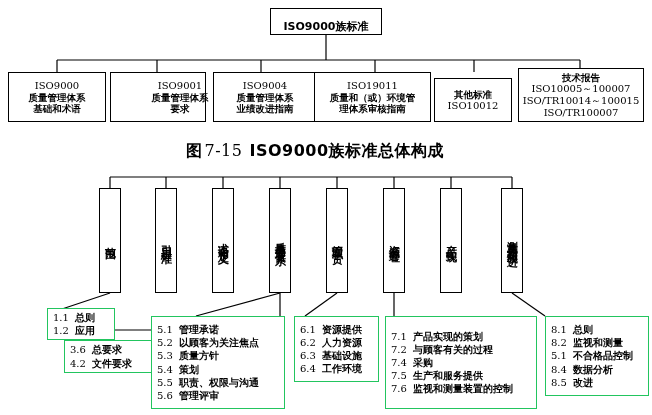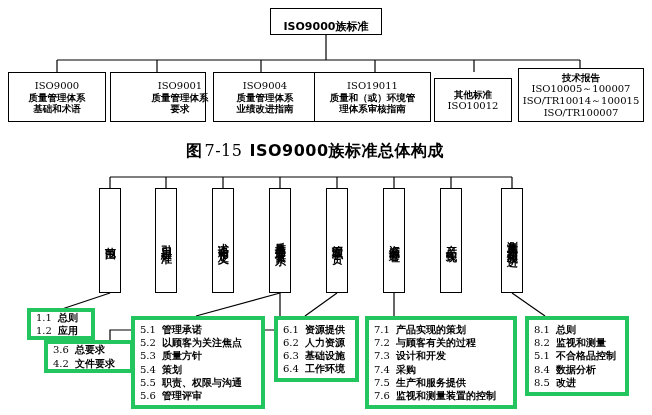--- a/index.html
+++ b/index.html
@@ -64,28 +64,29 @@
     font-size:11px;
     font-weight:bold;
     letter-spacing:2.5px;
     white-space:nowrap;
     line-height:1;
   }
 
   
   .lbox{
     position:absolute;
-    border:4px solid #22c55e;
+    border:1px solid #22c55e;
     background:#fff;
     box-sizing:border-box;
     padding:3px 5px 3px 5px;
     z-index:3;
     display:flex;
     flex-direction:column;
     justify-content:center;
+    margin-left:20px;
   }
   .lbox .row{
     display:flex;
     align-items:baseline;
     white-space:nowrap;
     line-height:1.32;
     font-size:10px;
   }
   .lbox .row .k{
     font-family:"DejaVu Serif","Liberation Serif",serif;
@@ -276,24 +277,20 @@
   <div class="lbox" style="left:365px;top:316px;width:152px;height:93px;">
     <div class="row">
       <span class="k">7.1</span>
       <span class="v">产品实现的策划</span>
     </div>
     <div class="row">
       <span class="k">7.2</span>
       <span class="v">与顾客有关的过程</span>
     </div>
     <div class="row">
-      <span class="k">7.3</span>
-      <span class="v">设计和开发</span>
-    </div>
-    <div class="row">
       <span class="k">7.4</span>
       <span class="v">采购</span>
     </div>
     <div class="row">
       <span class="k">7.5</span>
       <span class="v">生产和服务提供</span>
     </div>
     <div class="row">
       <span class="k">7.6</span>
       <span class="v">监视和测量装置的控制</span>

